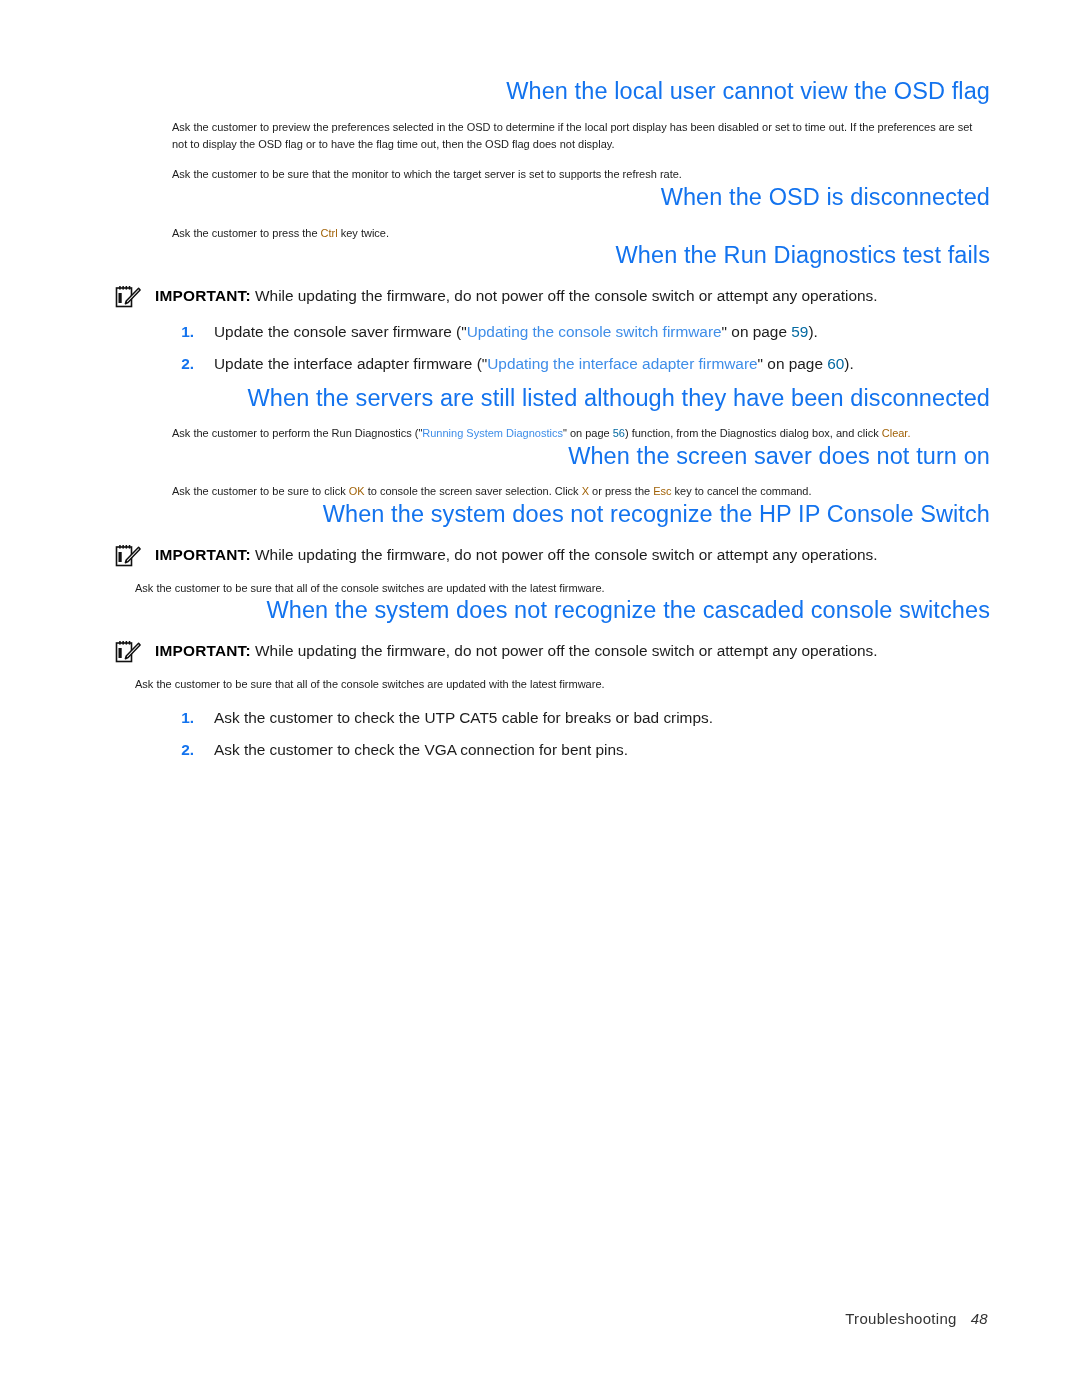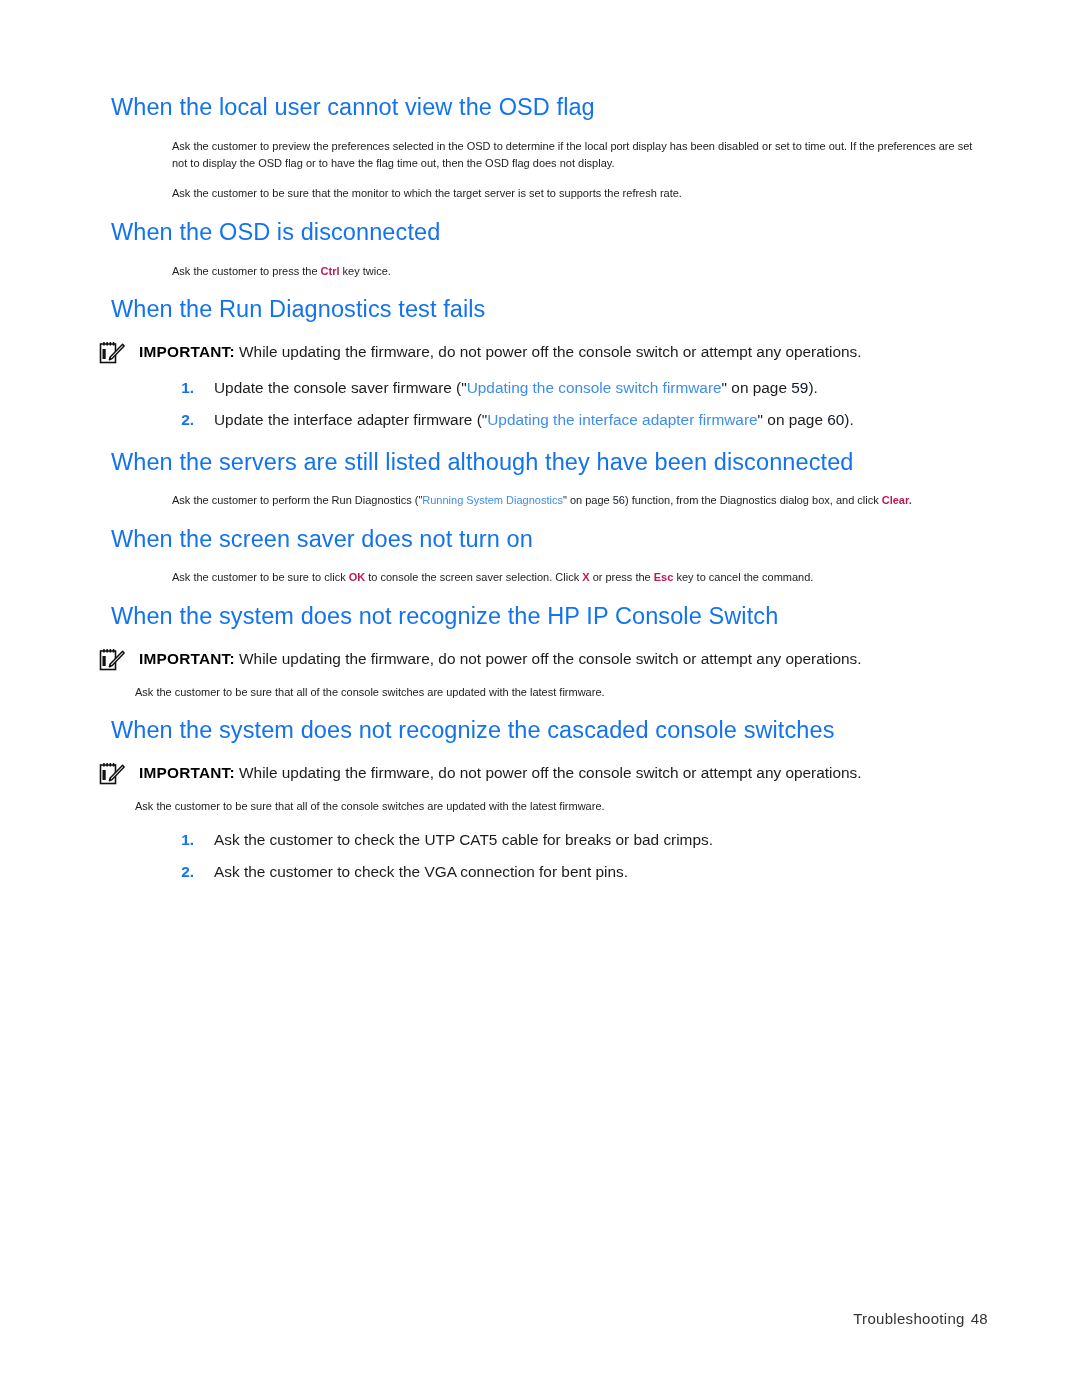--- a/index.html
+++ b/index.html
@@ -28,56 +28,57 @@
     top: 78px;
     width: 895px;
   }
 
   h2.section-heading {
     font-family: "Liberation Sans", sans-serif;
     font-size: 23.5px;
     font-weight: 400;
     color: #1373EE;
     letter-spacing: 0.1px;
-    margin: 16px;
+    margin: 0;
     padding: 0;
     line-height: 1.18;
+    text-align: right;
   }
 
   .gap-before-heading { margin-top: 33px; }
 
   p.body-text {
     margin: 0;
     padding: 0;
     font-size: 11px;
     line-height: 1.58;
     color: #1c1c1c;
     margin-left: 77px;
     margin-top: 13px;
     text-align: left;
   }
 
   p.body-text.indent-small {
     margin-left: 40px;
   }
 
-  .b { font-weight: bold; color: #be185d; }
+  .b { font-weight: normal; color: #a16207; }
 
   .xref {
     color: #3E8DE8;
   }
   .pagenum {
-    color: #0f172a;
+    color: #0369a1;
   }
 
   
   .note {
     position: relative;
     margin-top: 14px;
-    margin-left: 4px;
+    margin-left: 20px;
     padding-left: 40px;
     font-size: 15.4px;
     line-height: 1.58;
     color: #1c1c1c;
   }
   .note-icon {
     position: absolute;
     left: 0px;
     top: 1px;
     width: 26px;
@@ -122,21 +123,21 @@
     left: 0;
     top: 1310px;
     width: 1080px;
     text-align: right;
     padding-right: 92px;
     box-sizing: border-box;
     font-size: 15px;
     color: #333;
     letter-spacing: 0.3px;
   }
-  .footer .fpage { margin-left: 6px; }
+  .footer .fpage { margin-left: 14px; font-style: italic; }
 </style>
 </head>
 <body>
 
 <div class="page">
   <div class="content">
 
     <h2 class="section-heading">When the local user cannot view the OSD flag</h2>
     <p class="body-text">Ask the customer to preview the preferences selected in the OSD to determine if the local port display has been disabled or set to time out. If the preferences are set not to display the OSD flag or to have the flag time out, then the OSD flag does not display.</p>
 

